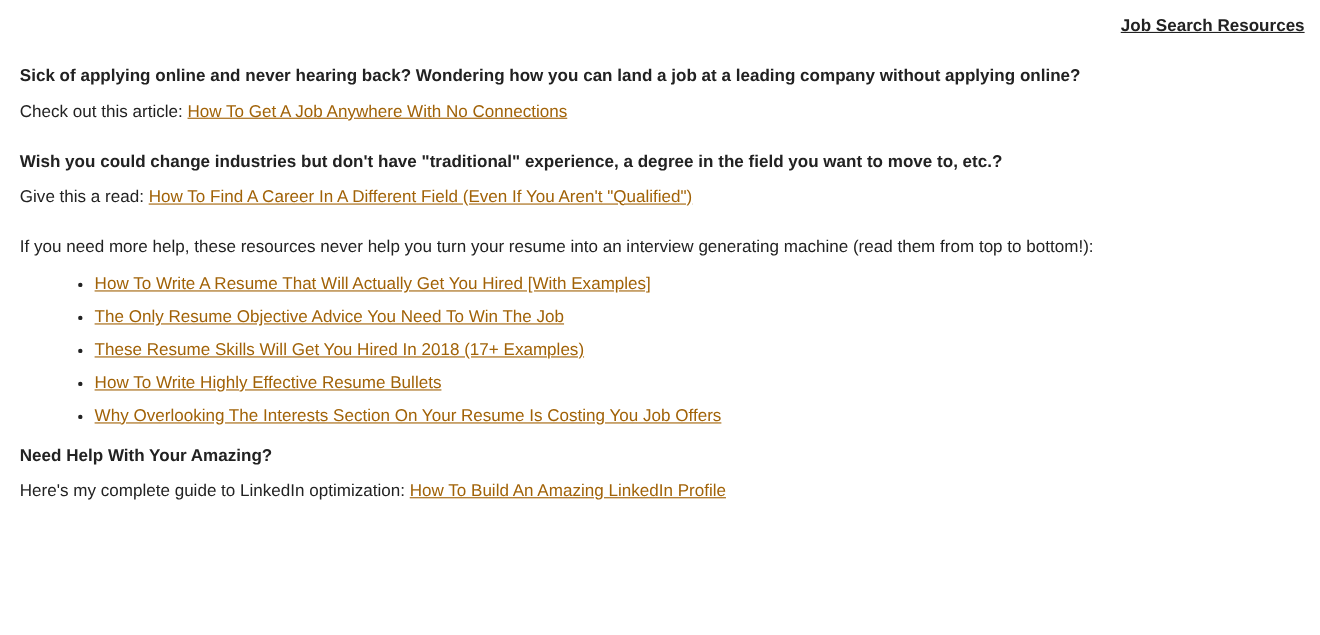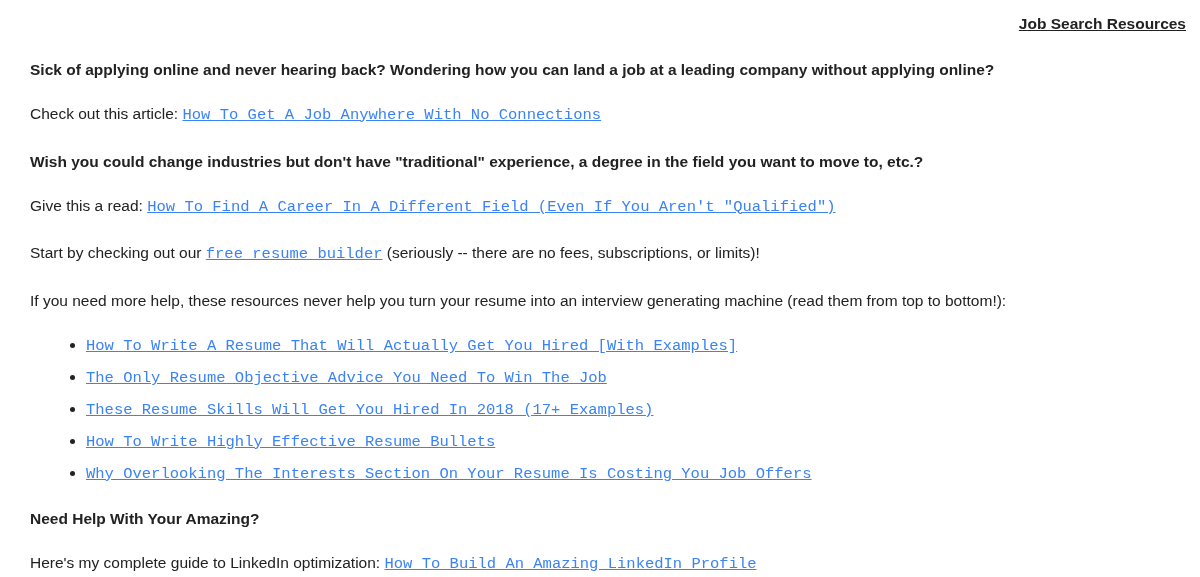--- a/index.html
+++ b/index.html
@@ -17,34 +17,33 @@
       margin-bottom: 18px;
       text-align: right;
     }
     .block {
       margin-bottom: 18px;
     }
     .bold {
       font-weight: bold;
     }
     a {
-      color: #3b82f6;
+      color: #a16207;
       text-decoration: underline;
-      font-family: Liberation Mono, monospace;
     }
     ul {
       margin: 6px 0 8px 0;
       padding-left: 72px;
     }
     li {
       margin: 2px 0;
       list-style-type: disc;
     }
     p {
-      margin: 16px;
+      margin: 4px;
     }
   </style>
 </head>
 <body>
 
 <div class="section-title">Job Search Resources</div>
 
 <div class="block">
   <p class="bold">Sick of applying online and never hearing back? Wondering how you can land a job at a leading company without applying online?</p>
   <p>
@@ -53,23 +52,20 @@
 </div>
 
 <div class="block">
   <p class="bold">Wish you could change industries but don't have "traditional" experience, a degree in the field you want to move to, etc.?</p>
   <p>
     <span>Give this a read: </span><a href="#">How To Find A Career In A Different Field (Even If You Aren't "Qualified")</a><span></span>
   </p>
 </div>
 
 <div class="block">
-  <p>
-    <span>Start by checking out our </span><a href="#">free resume builder</a><span> (seriously -- there are no fees, subscriptions, or limits)!</span>
-  </p>
 </div>
 
 <p>If you need more help, these resources never help you turn your resume into an interview generating machine (read them from top to bottom!):</p>
 
 <ul>
   <li><a href="#">How To Write A Resume That Will Actually Get You Hired [With Examples]</a></li>
   <li><a href="#">The Only Resume Objective Advice You Need To Win The Job</a></li>
   <li><a href="#">These Resume Skills Will Get You Hired In 2018 (17+ Examples)</a></li>
   <li><a href="#">How To Write Highly Effective Resume Bullets</a></li>
   <li><a href="#">Why Overlooking The Interests Section On Your Resume Is Costing You Job Offers</a></li>

